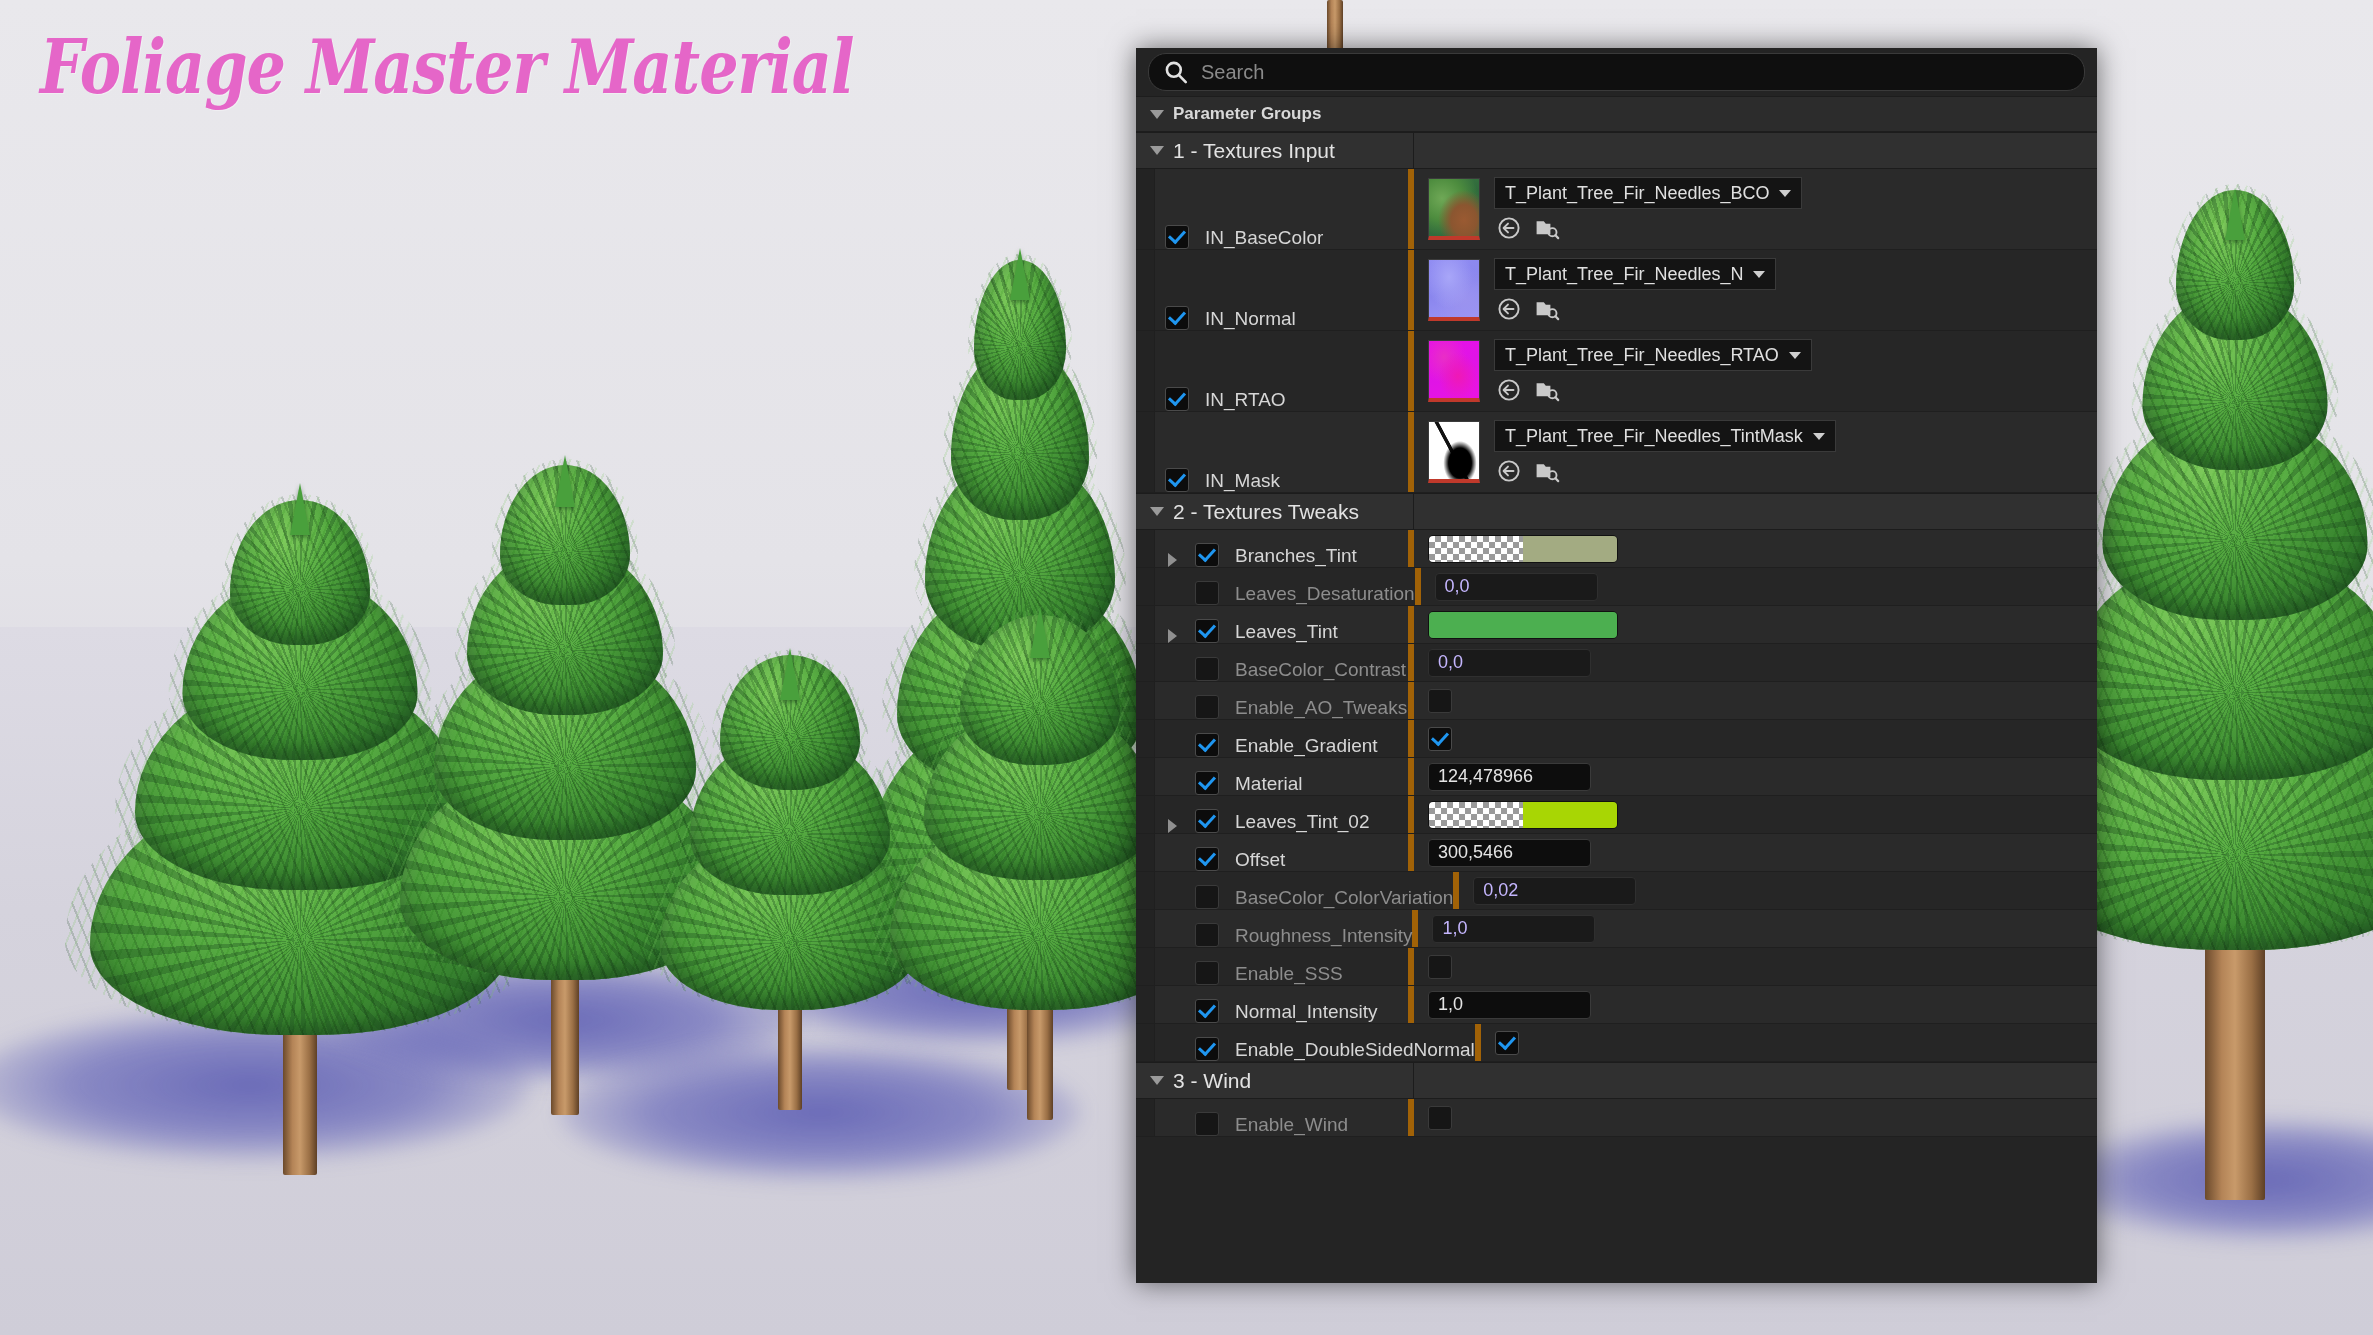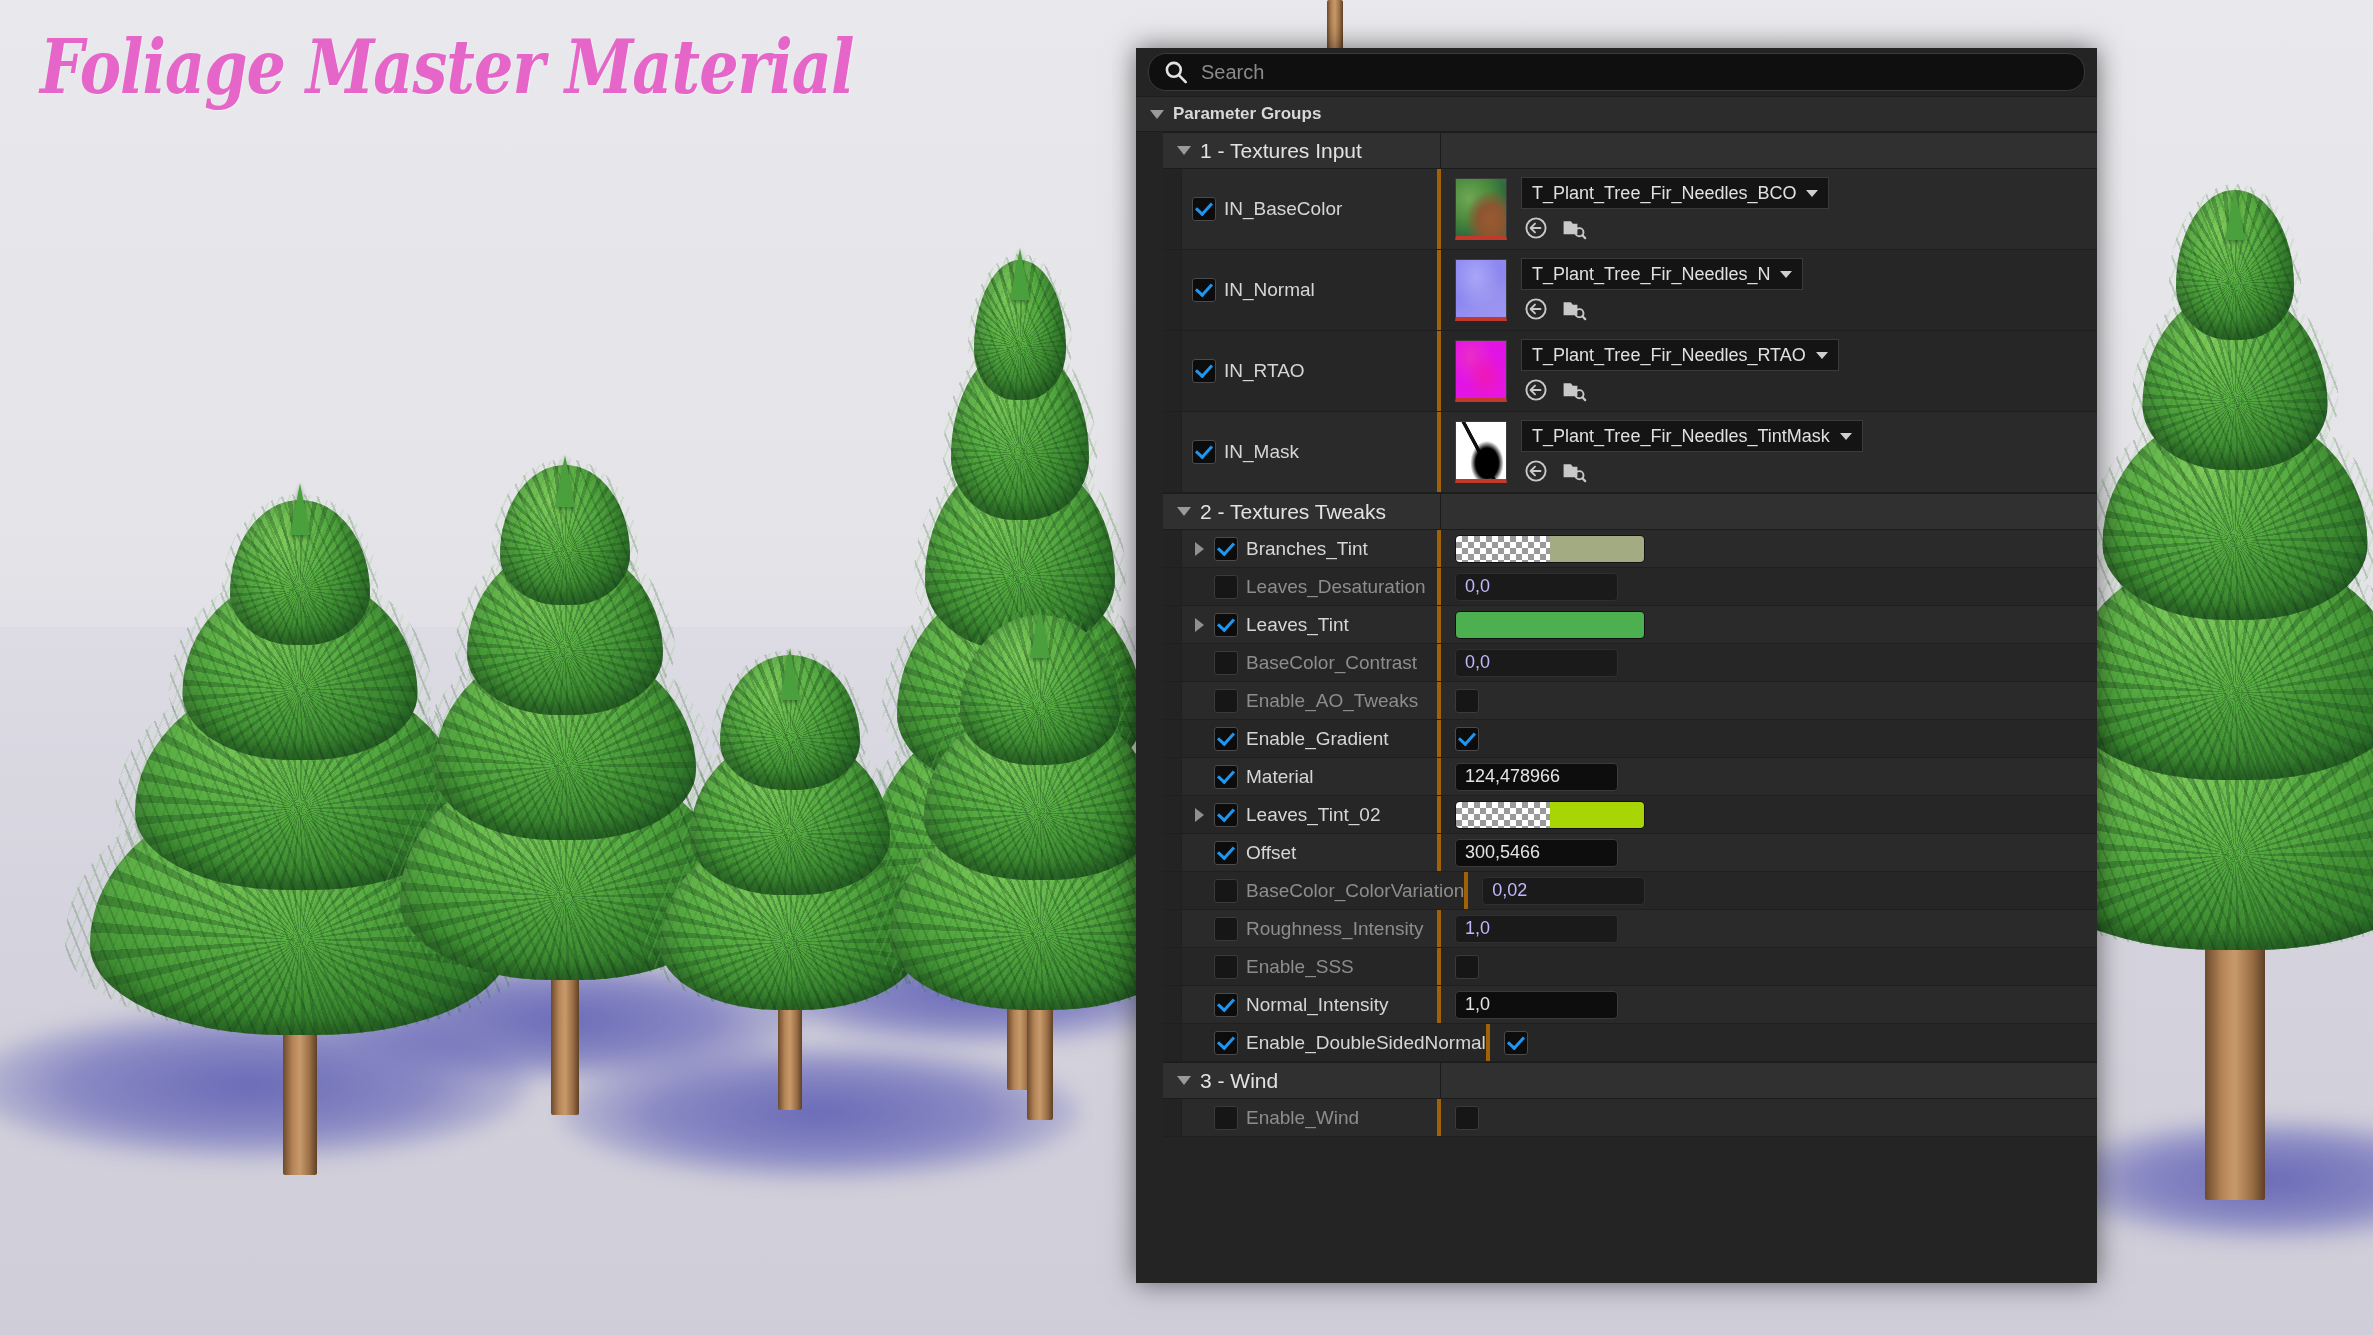--- a/index.html
+++ b/index.html
@@ -168,21 +168,20 @@
     gap: 9px;
     font-weight: bold;
     font-size: 17px;
     color: #d8d8d8;
   }
 
   .scroll-body {
     flex: 1;
     overflow: hidden;
     background: #242424;
-    padding-left: 27px;
   }
 
   
   .group-header {
     height: 35px;
     background: #303030;
     border-top: 1px solid #1c1c1c;
     border-bottom: 1px solid #1c1c1c;
     display: flex;
     align-items: center;
@@ -232,24 +231,24 @@
   .prow.short { min-height: 37px; }
 
   .gutter {
     flex: 0 0 18px;
     border-right: 1px solid #1f1f1f;
     background: #232323;
   }
   .namecell {
     flex: 0 0 259px;
     display: flex;
-    align-items: center;
-    gap: 8px;
+    align-items: flex-end;
+    gap: 16px;
     padding-left: 10px;
-    border-right: 4px solid #a16207;
+    border-right: 6px solid #a16207;
     box-sizing: border-box;
   }
   .namecell .pname { font-size: 19px; color: #d6d6d6; white-space: nowrap; }
   .namecell .pname.dim { color: #8d8d8d; }
 
   .valcell {
     flex: 1;
     display: flex;
     align-items: center;
     padding-left: 14px;

